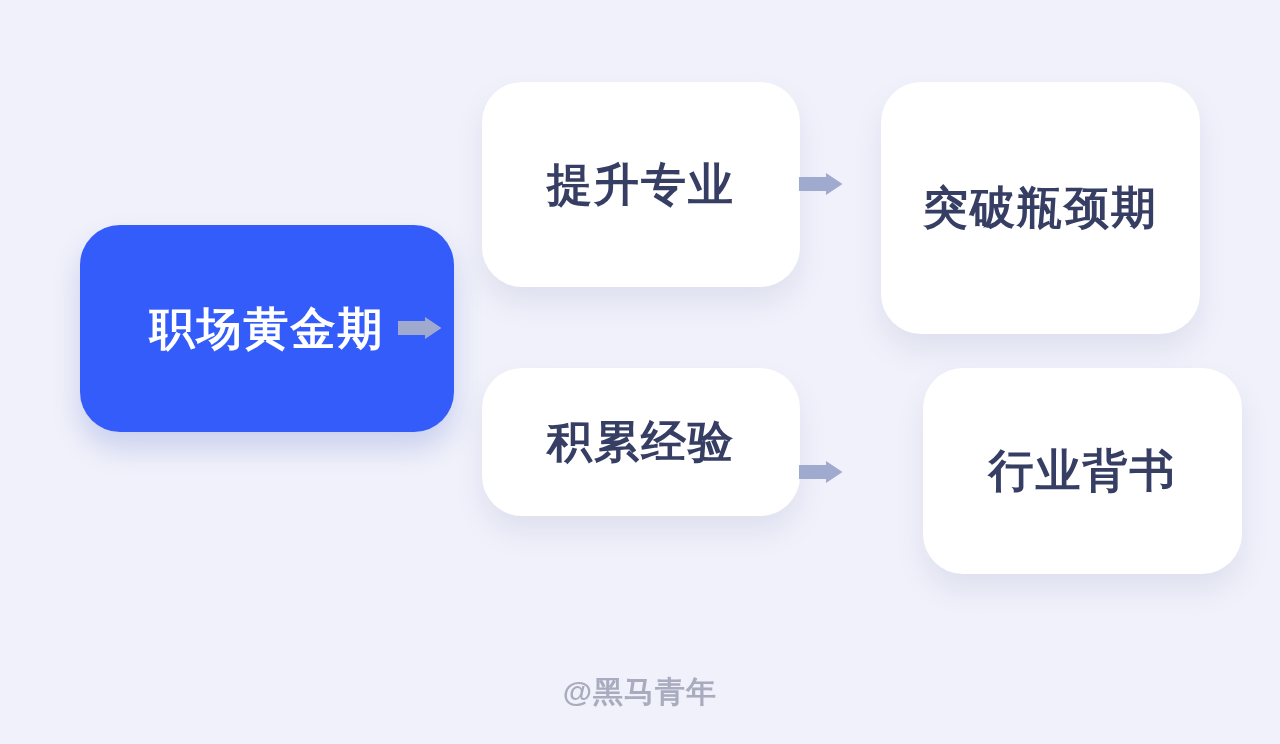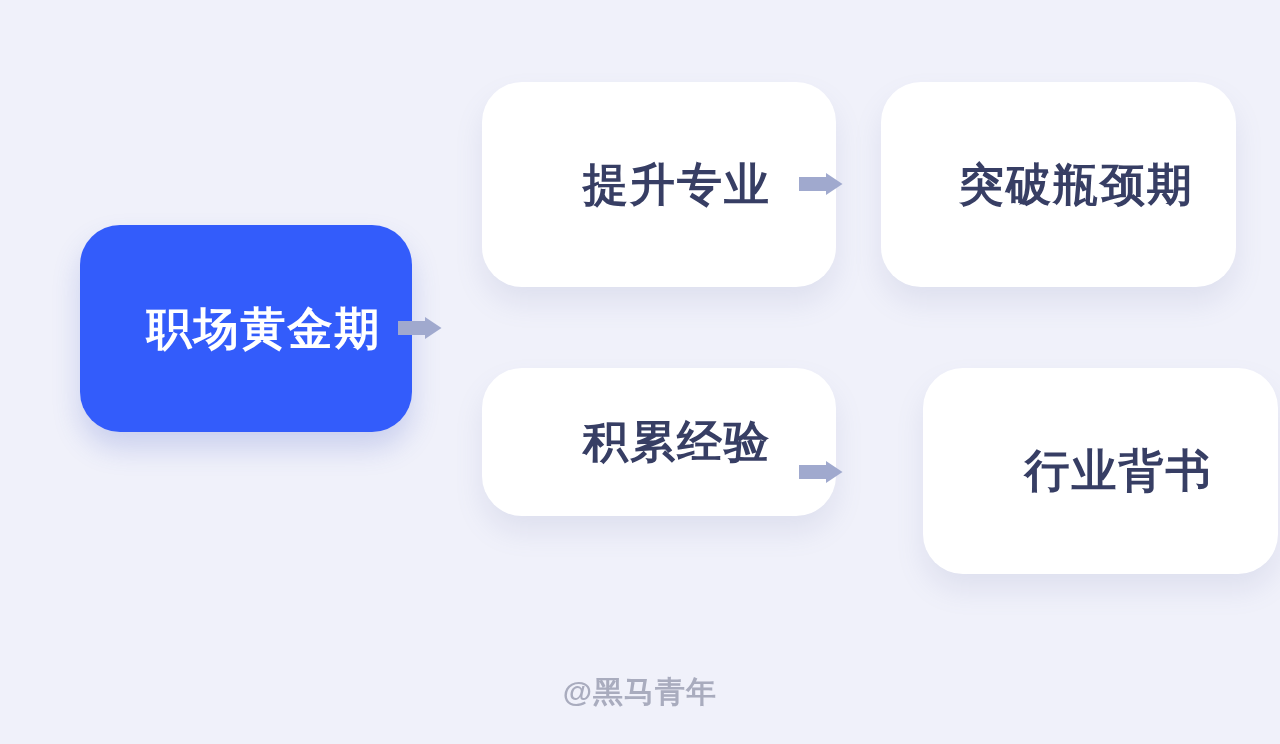--- a/index.html
+++ b/index.html
@@ -15,40 +15,39 @@
     overflow: hidden;
   }
   .node {
     position: absolute;
     border-radius: 40px;
     display: flex;
     align-items: center;
     justify-content: center;
     letter-spacing: 2px;
     font-weight: 900;
-    padding-left: 36px;
   }
   .node-root {
     left: 80px;
     top: 225px;
-    width: 296px;
+    width: 374px;
     height: 207px;
     background: #335CFB;
     color: #FFFFFF;
     font-size: 45px;
     box-shadow: 0 16px 28px rgba(70, 90, 200, 0.22);
   }
   .card {
     background: #FFFFFF;
     color: #373E64;
     font-size: 45px;
     box-shadow: 0 16px 28px rgba(120, 125, 175, 0.14);
   }
   .card-tl { left: 482px; top: 82px;  width: 318px; height: 205px; }
-  .card-tr { left: 881px; top: 82px;  width: 319px; height: 205px; }
+  .card-tr { left: 881px; top: 82px;  width: 319px; height: 252px; }
   .card-bl { left: 482px; top: 368px; width: 318px; height: 148px; }
   .card-br { left: 881px; top: 368px; width: 319px; height: 206px; margin-left: 42px; }
   .arrow {
     position: absolute;
     width: 44px;
     height: 24px;
   }
   .arrow-root   { left: 398px; top: 316px; }
   .arrow-top    { left: 799px; top: 172px; }
   .arrow-bottom { left: 799px; top: 460px; }

